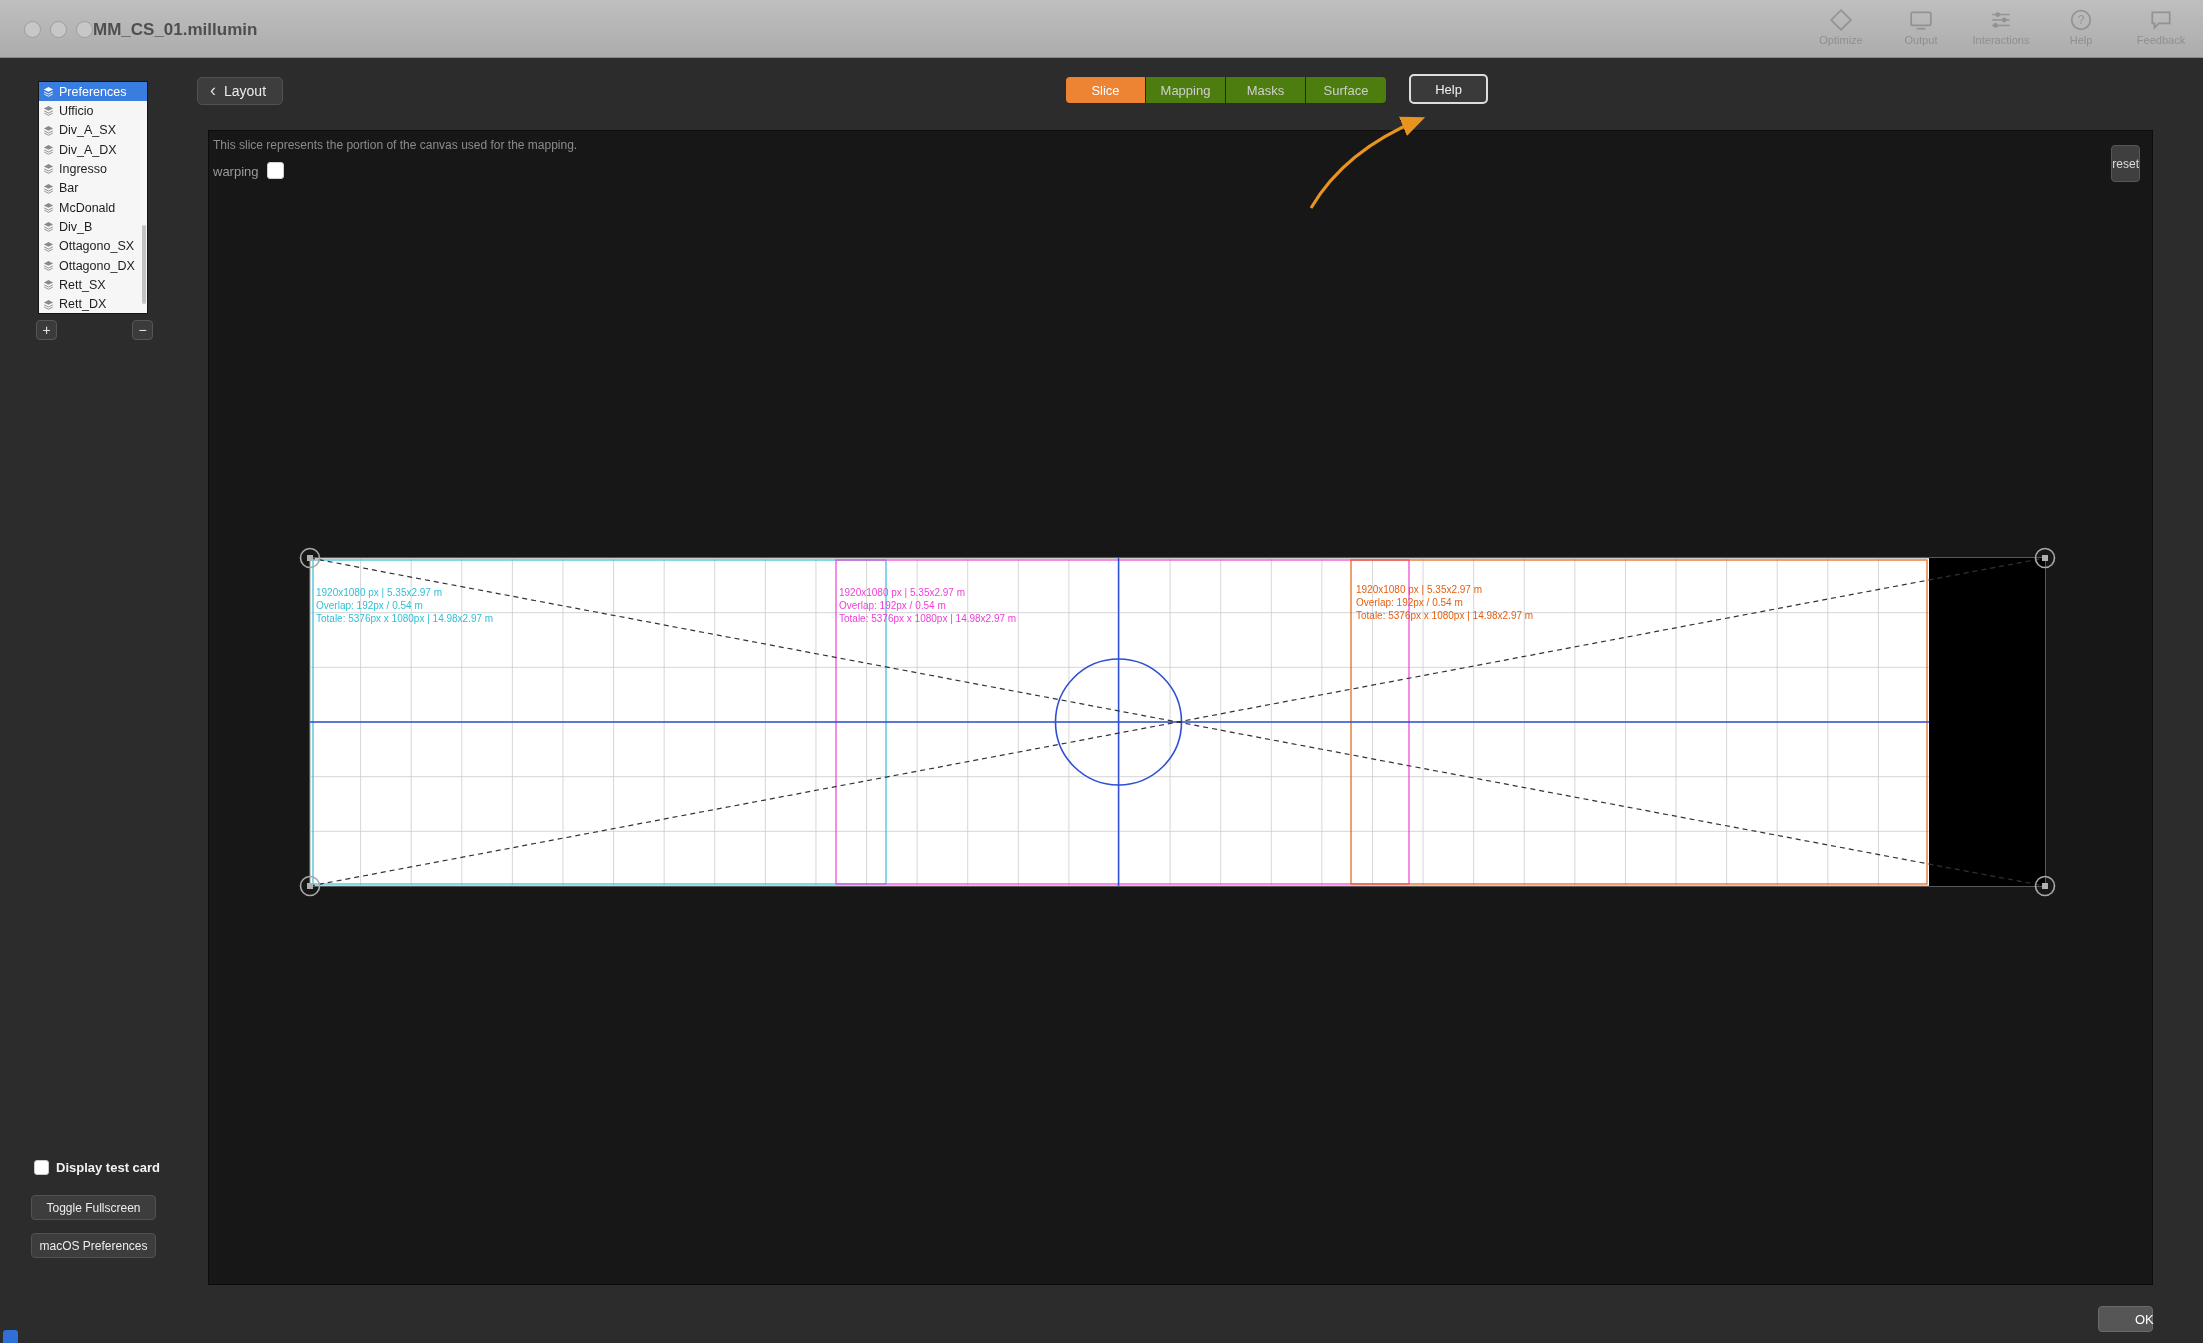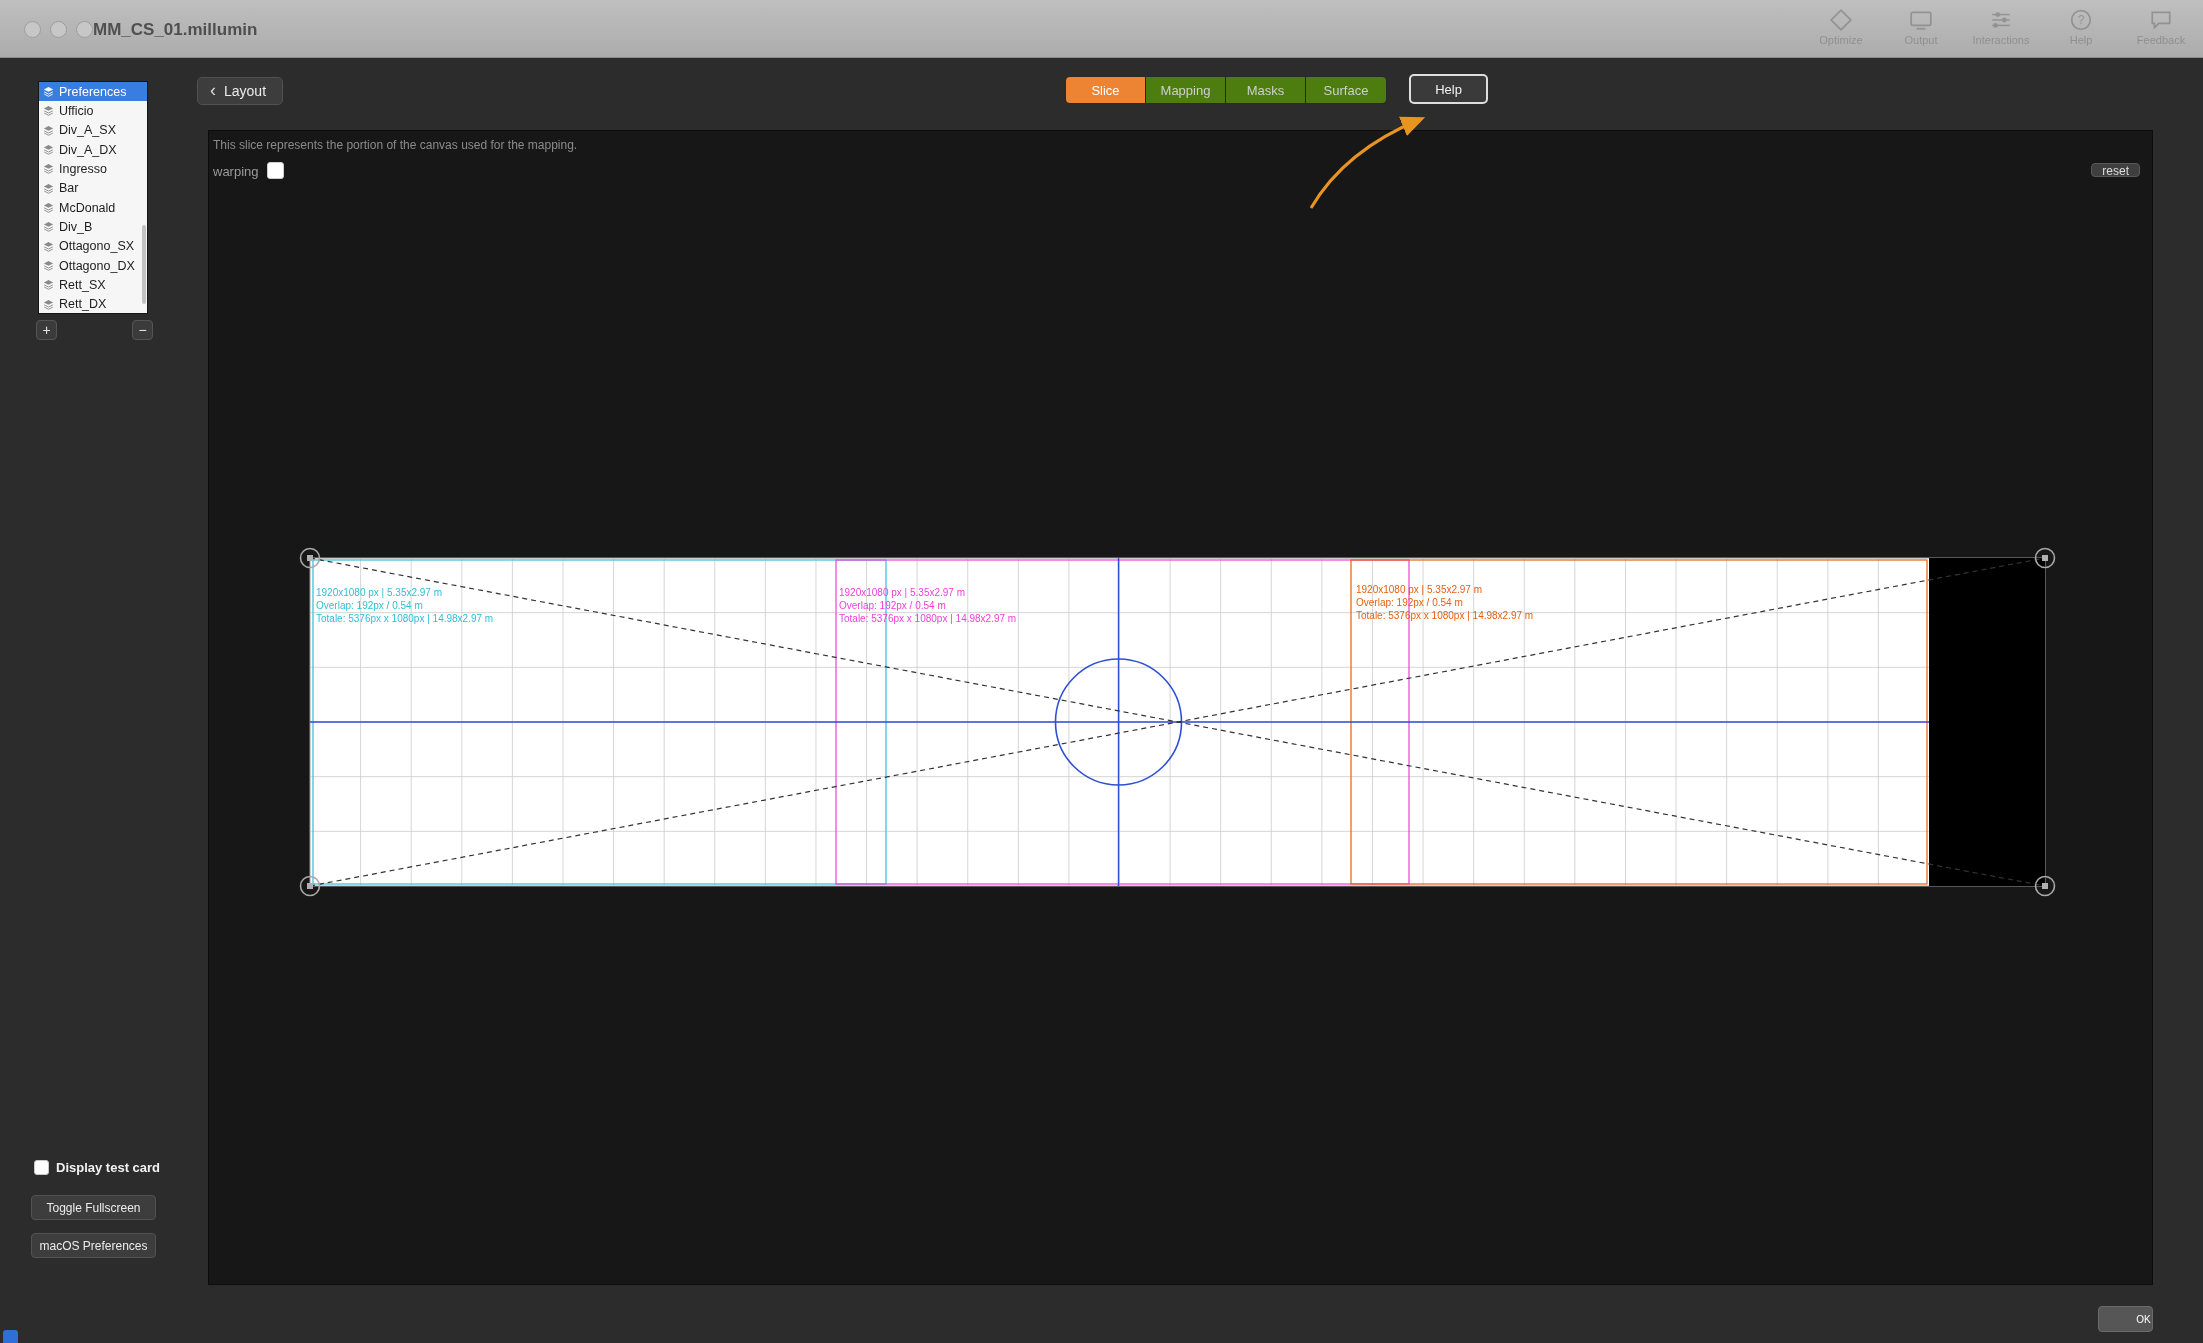--- a/index.html
+++ b/index.html
@@ -51,21 +51,21 @@
               background:#3a3a3a; border:2px solid #dedede; border-radius:5px;
               color:#f2f2f2; font-size:13px; cursor:pointer; }
 
   
   .canvas-panel { position:absolute; left:208px; top:122px; width:1945px; height:1155px;
                   background:#171717; border:1px solid #0c0c0c;margin-top:8px; }
   .panel-hint { position:absolute; left:4px; top:7px; font-size:12px; color:#8b8b8b; }
   .warping-label { position:absolute; left:4px; top:33px; font-size:13px; color:#9a9a9a; }
   .warping-checkbox { position:absolute; left:58px; top:31px; width:17px; height:17px;
                       background:#ffffff; border:1px solid #cfcfcf; border-radius:3px; cursor:pointer; }
-  .reset-btn { position:absolute; right:12px; top:32px; height:14px; padding:0 10px;
+  .reset-btn { position:absolute; right:12px; top:14px; height:37px; padding:0 0;
                background:#3f3f3f; border:1px solid #575757; border-radius:4px;
                color:#dddddd; font-size:12px; cursor:pointer; }
   .slice-svg { position:absolute; left:0; top:0; width:1945px; height:1155px; }
   .output-info { position:absolute; font-size:10px; line-height:13px; white-space:nowrap; }
 
   
   .anno-arrow { position:absolute; left:0; top:0; width:2203px; height:1343px; pointer-events:none; }
   .anno-text { position:absolute; left:701px; top:212px; width:1410px; text-align:center;
                font-size:29px; color:#e8941f; }
 
@@ -73,21 +73,21 @@
   .testcard-row { position:absolute; left:34px; top:1160px; display:flex; align-items:center; gap:7px; }
   .checkbox { width:15px; height:15px; background:#ffffff; border:1px solid #c9c9c9; border-radius:3px;
               display:inline-block; cursor:pointer; }
   .testcard-label { font-size:13px; color:#f2f2f2; font-weight:600; }
   .dark-btn { position:absolute; left:31px; width:125px; height:25px; background:#3d3d3d;
               border:1px solid #525252; border-radius:4px; color:#ececec; font-size:12px; cursor:pointer; }
   .dark-btn.fullscreen { top:1195px; }
   .dark-btn.prefs { top:1233px; }
   .ok-btn { position:absolute; left:2098px; top:1306px; width:55px; height:26px;
             background:#565656; border:1px solid #6a6a6a; border-radius:4px;
-            color:#ffffff; font-size:10px; cursor:pointer;padding-left:36px; }
+            color:#ffffff; font-size:13px; cursor:pointer;padding-left:36px; }
   .corner-app-icon { position:absolute; left:3px; top:1330px; width:15px; height:15px;
                      background:#2f6fd6; border-radius:3px; cursor:pointer; }
 </style>
 </head>
 <body>
 
 <div class="page">
 
   <div class="titlebar">
     <div class="traffic">

